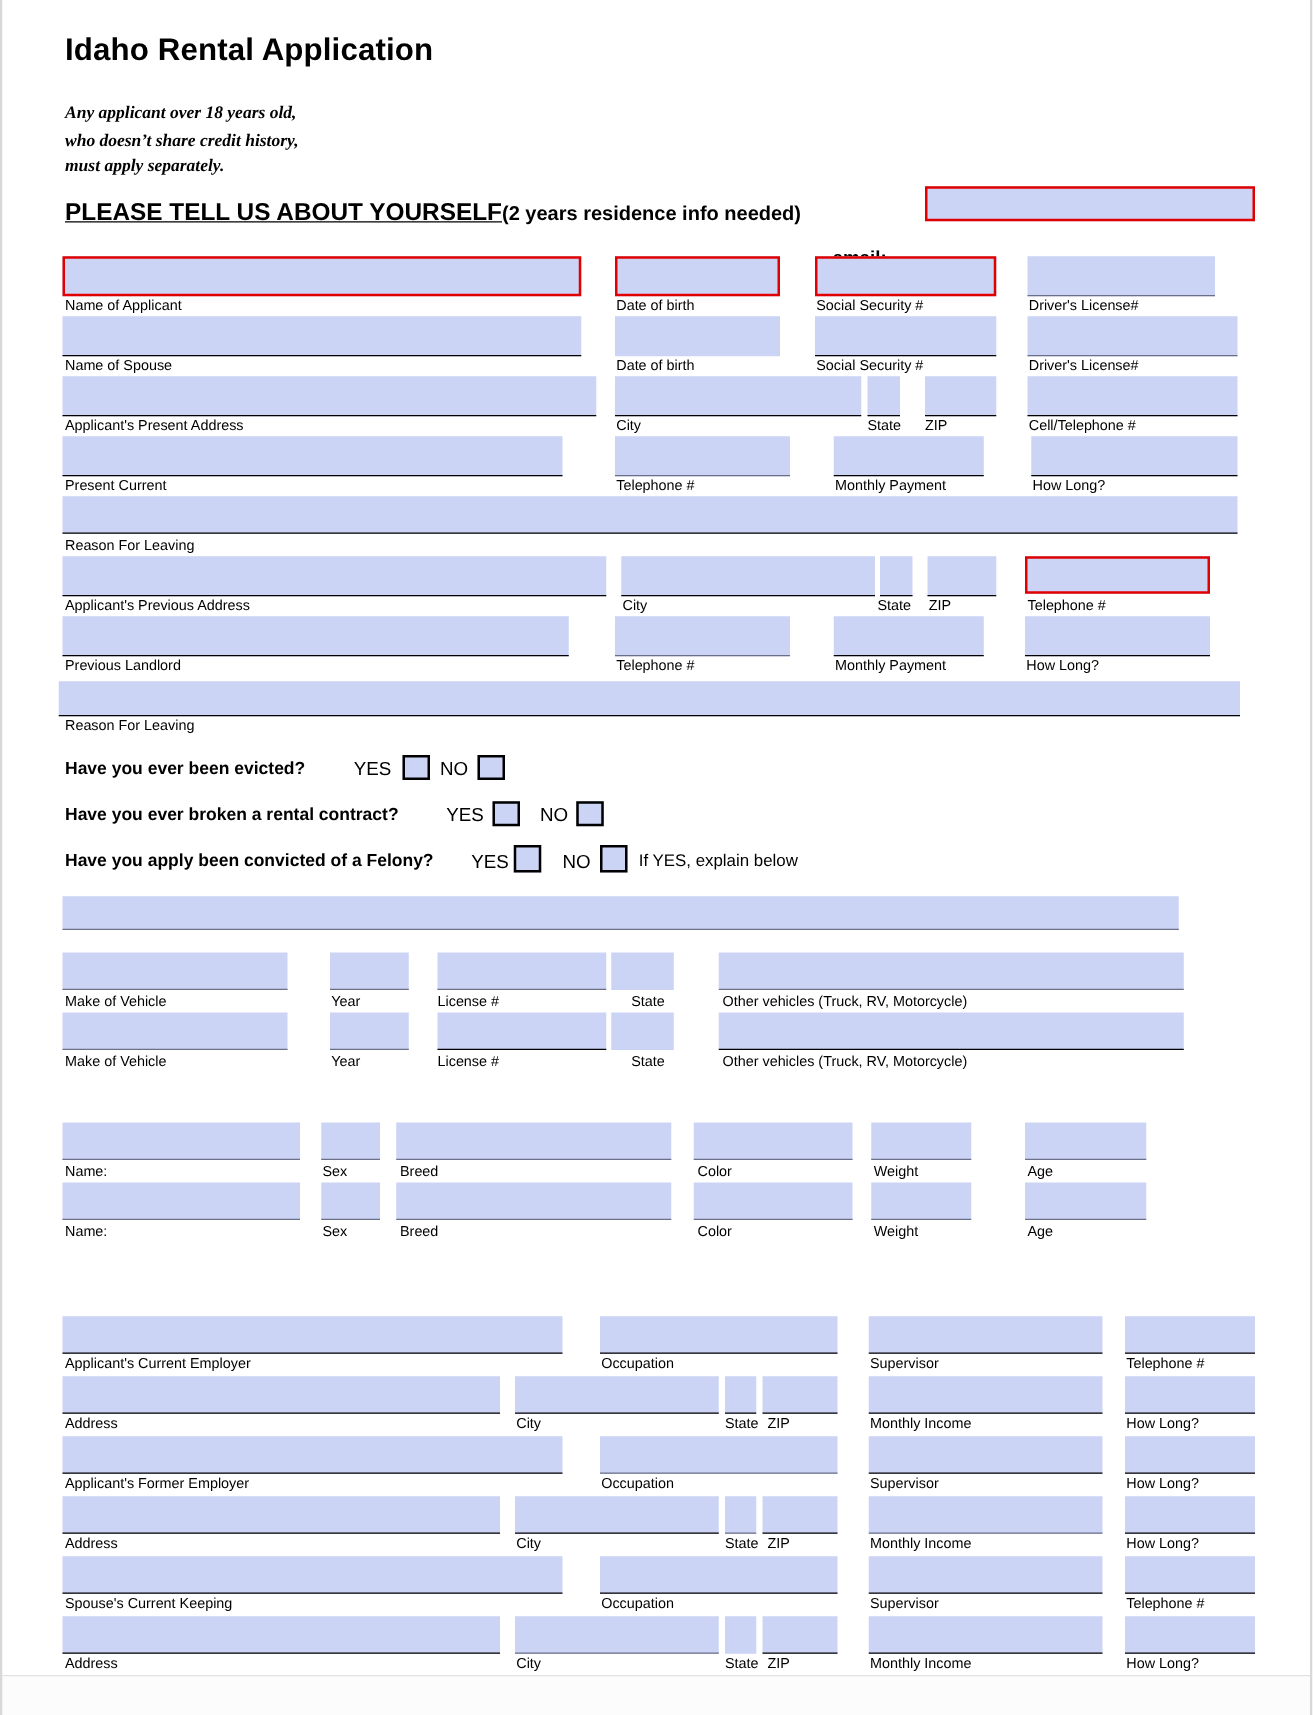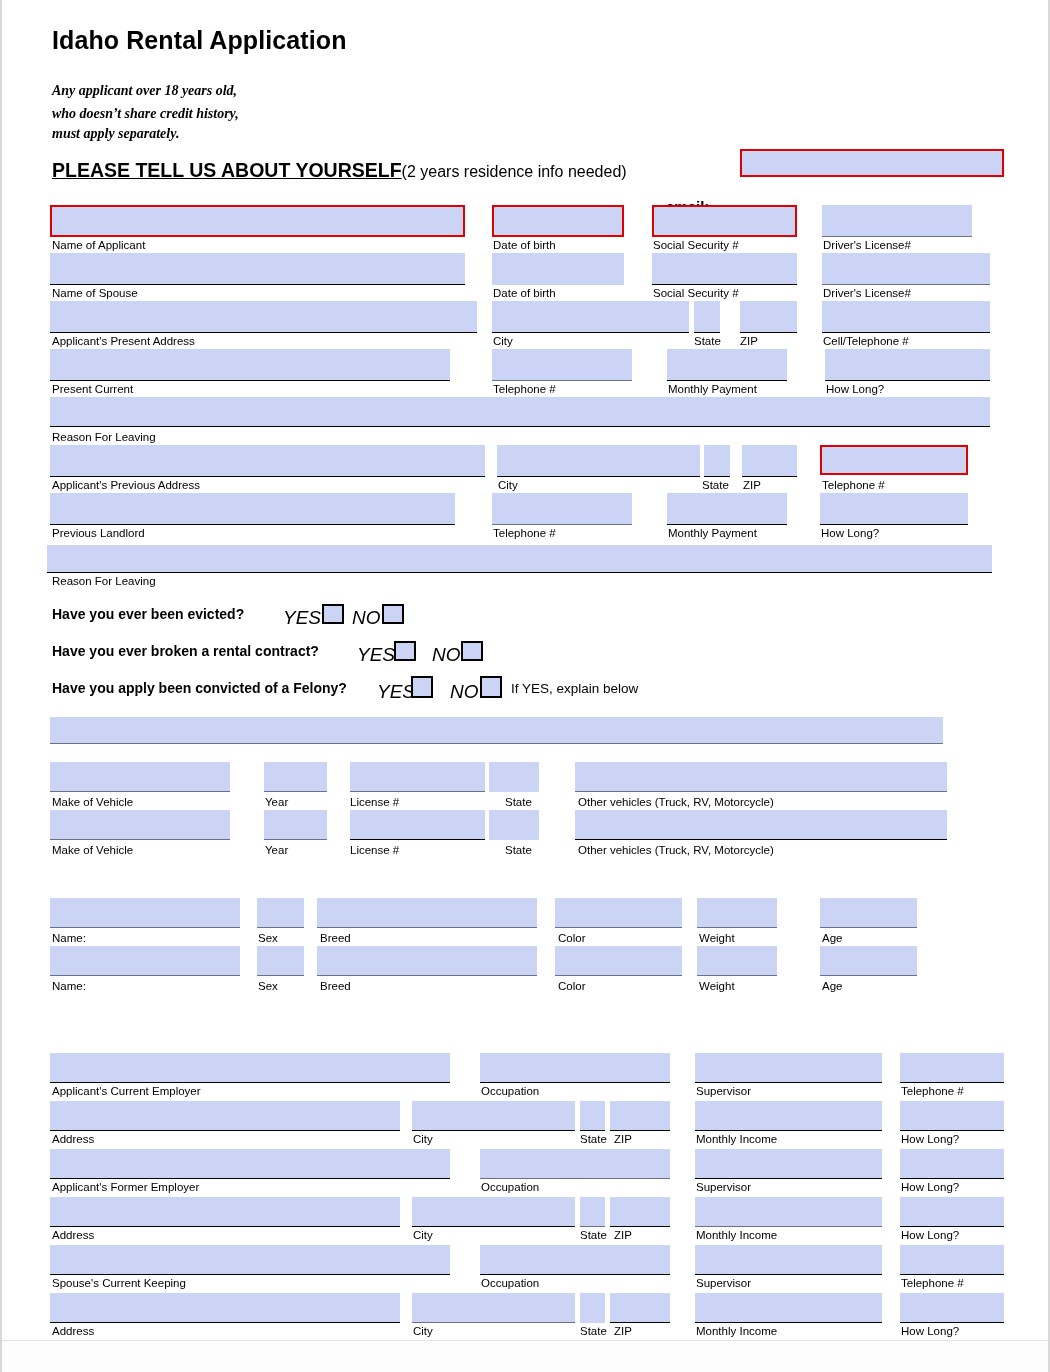--- a/index.html
+++ b/index.html
@@ -37,36 +37,36 @@
     position:absolute;left:50px;
     font-family:"Liberation Serif", serif;
     font-style:italic;font-weight:bold;font-size:14px;
   }
   .sect{
     position:absolute;left:50px;
     font-size:19.5px;font-weight:bold;
     white-space:nowrap;
   }
   .sect u{text-decoration:underline;}
-  .sect .sub{font-size:16px;font-weight:normal;}
+  .sect .sub{font-size:16px;font-weight:bold;}
   .emlbl{
     position:absolute;font-size:15px;font-weight:bold;
   }
   .lbl{
     position:absolute;
     font-size:11.5px;
     font-family:"Liberation Sans", sans-serif;
     white-space:nowrap;
     line-height:12px;
   }
   .q{
     position:absolute;font-size:14px;font-weight:bold;white-space:nowrap;
   }
   .qopt{
-    position:absolute;font-size:19px;white-space:nowrap;font-style:italic;
+    position:absolute;font-size:15px;white-space:nowrap;
   }
   .hint{
     position:absolute;font-size:13.5px;white-space:nowrap;
   }
   .petshdr{
     position:absolute;left:50px;font-size:14.5px;font-weight:bold;white-space:nowrap;
   }
 
   
   .f{

